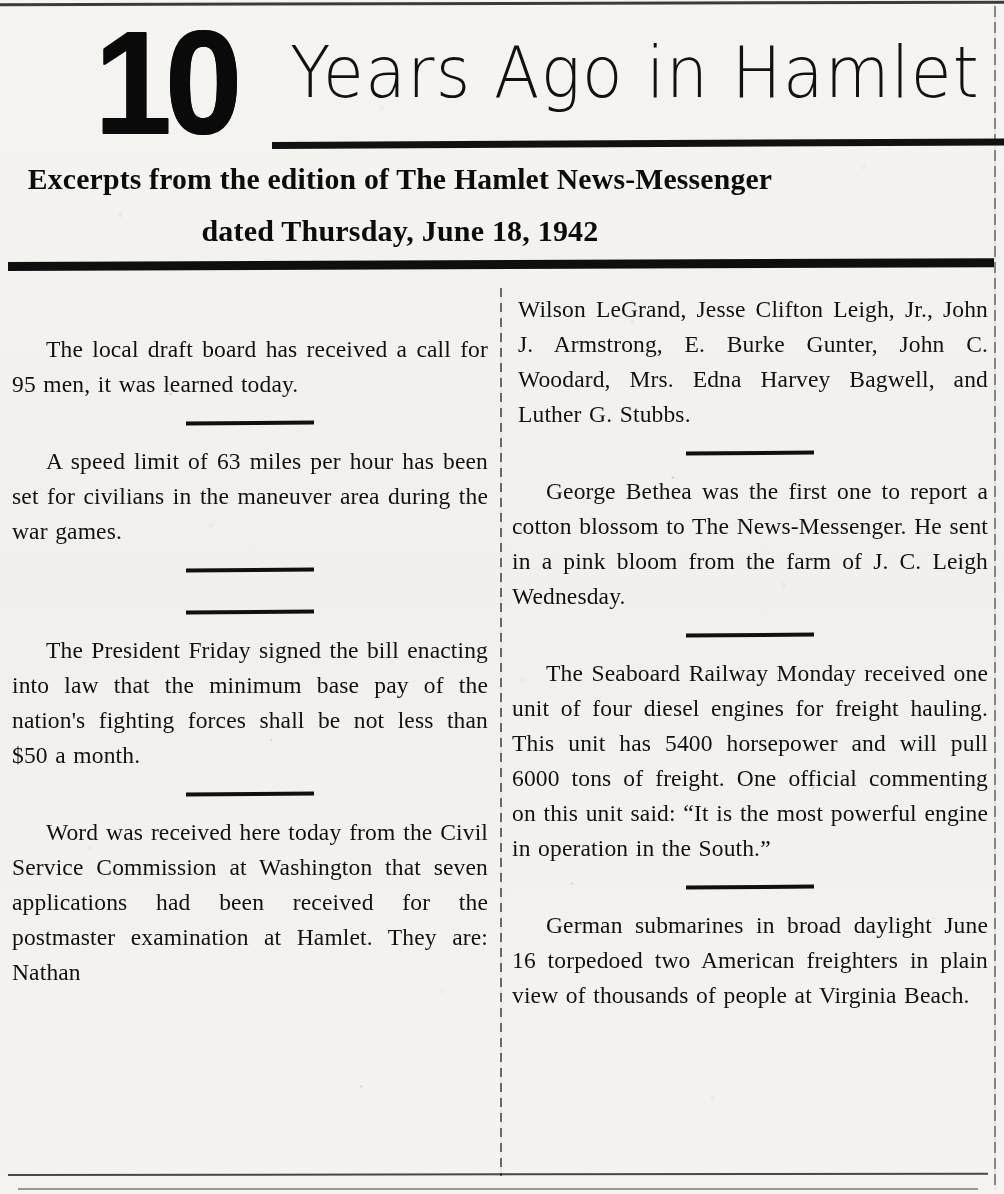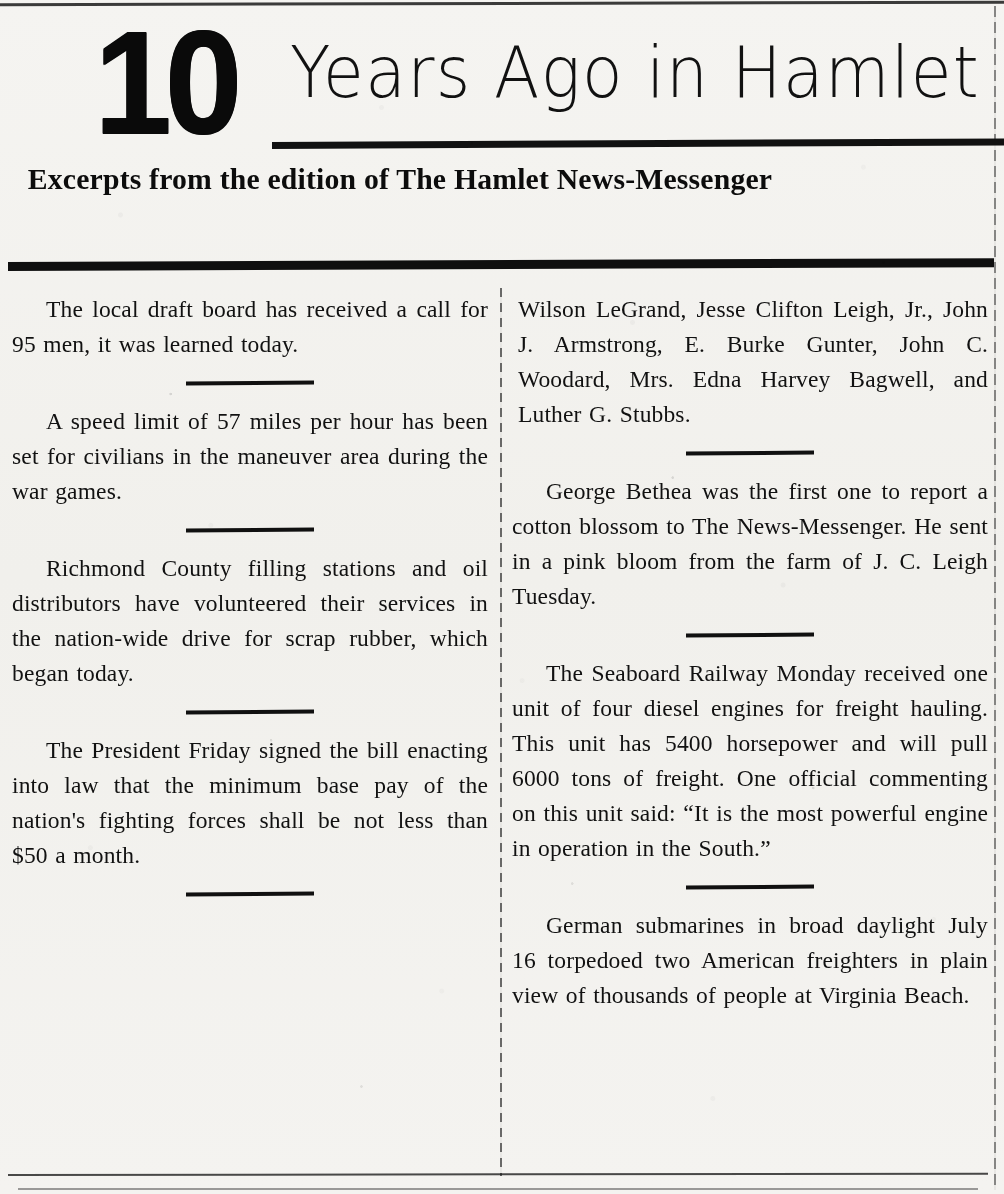--- a/index.html
+++ b/index.html
@@ -156,21 +156,21 @@
     top: 292px;
     width: 1004px;
     height: 880px;
   }
 
   .col {
     position: absolute;
     top: 0;
     width: 476px;
   }
-  .col-left  { left: 12px;  }
+  .col-left  { left: 12px; margin-top: 40px;  }
   .col-right { left: 512px; }
 
   .col-divider {
     position: absolute;
     left: 500px;
     top: -4px;
     width: 2px;
     height: 888px;
     background: repeating-linear-gradient(
       180deg,
@@ -259,62 +259,63 @@
   <div class="rule-right"></div>
 
   <div class="masthead">
     <div class="big-number">10</div>
     <div class="headline-words">Years Ago in Hamlet</div>
     <div class="rule-under-headline"></div>
   </div>
 
   <div class="subhead">
     <div class="subhead-line1">Excerpts from the edition of The Hamlet News-Messenger</div>
+    <div class="subhead-line2">dated Thursday, June 18, 1942</div>
   </div>
 
   <div class="rule-heavy"></div>
 
   <div class="columns">
 
     <div class="col-divider"></div>
 
     <div class="col col-left">
       <div class="item">
         <p>The local draft board has received a call for 95 men, it was learned today.</p>
       </div>
       <div class="sep"></div>
       <div class="item">
-        <p>A speed limit of 57 miles per hour has been set for civilians in the maneuver area during the war games.</p>
-      </div>
-      <div class="sep"></div>
-      <div class="item">
-        <p>Richmond County filling stations and oil distributors have volunteered their services in the nation-wide drive for scrap rubber, which began today.</p>
-      </div>
+        <p>A speed limit of 63 miles per hour has been set for civilians in the maneuver area during the war games.</p>
+      </div>
+      <div class="sep"></div>
       <div class="sep"></div>
       <div class="item">
         <p>The President Friday signed the bill enacting into law that the minimum base pay of the nation's fighting forces shall be not less than $50 a month.</p>
       </div>
       <div class="sep"></div>
+      <div class="item">
+        <p>Word was received here today from the Civil Service Commission at Washington that seven applications had been received for the postmaster examination at Hamlet. They are: Nathan</p>
+      </div>
     </div>
 
     <div class="col col-right">
       <div class="item">
         <p class="cont">Wilson LeGrand, Jesse Clifton Leigh, Jr., John J. Armstrong, E. Burke Gunter, John C. Woodard, Mrs. Edna Harvey Bagwell, and Luther G. Stubbs.</p>
       </div>
       <div class="sep"></div>
       <div class="item">
-        <p>George Bethea was the first one to report a cotton blossom to The News-Messenger. He sent in a pink bloom from the farm of J. C. Leigh Tuesday.</p>
+        <p>George Bethea was the first one to report a cotton blossom to The News-Messenger. He sent in a pink bloom from the farm of J. C. Leigh Wednesday.</p>
       </div>
       <div class="sep"></div>
       <div class="item">
         <p>The Seaboard Railway Monday received one unit of four diesel engines for freight hauling. This unit has 5400 horsepower and will pull 6000 tons of freight. One official commenting on this unit said: “It is the most powerful engine in operation in the South.”</p>
       </div>
       <div class="sep"></div>
       <div class="item">
-        <p>German submarines in broad daylight July 16 torpedoed two American freighters in plain view of thousands of people at Virginia Beach.</p>
+        <p>German submarines in broad daylight June 16 torpedoed two American freighters in plain view of thousands of people at Virginia Beach.</p>
       </div>
     </div>
 
   </div>
 
   <div class="rule-bottom"></div>
   <div class="rule-bottom2"></div>
 
   <div class="speckle"></div>
 </div>

